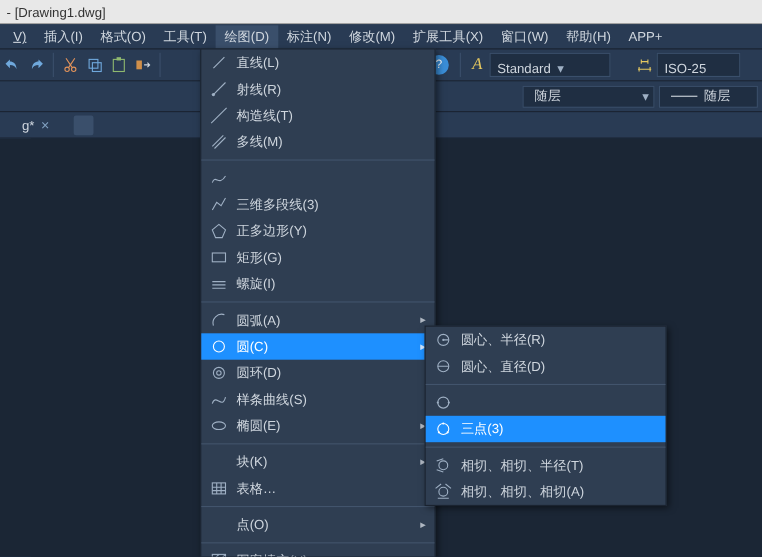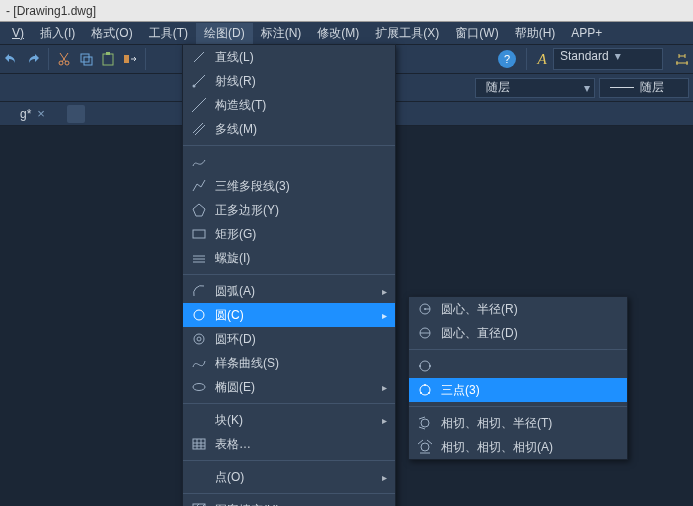--- a/index.html
+++ b/index.html
@@ -7,36 +7,36 @@
 .titlebar{height:22px;background:#e8e8e8;color:#333;line-height:22px;padding-left:6px;border-bottom:1px solid #999}
 .menubar{height:22px;background:#293b54;color:#cfd6de;display:flex;align-items:center;padding-left:4px}
 .menubar .mitem{padding:2px 8px;cursor:pointer;white-space:nowrap}
 .menubar .mitem.open{background:#3a4f6b}
 .toolbar{height:30px;background:#293b54;display:flex;align-items:center;border-top:1px solid #1a2330;border-bottom:1px solid #1a2330}
 .tb-sep{width:1px;height:22px;background:#3a4f6b;margin:0 4px}
 .tb-btn{width:22px;height:22px;display:flex;align-items:center;justify-content:center;cursor:pointer;color:#9fb0c4}
 .tb-btn svg{width:16px;height:16px}
 .tb-spacer{flex:1}
 .help-q{width:18px;height:18px;border-radius:9px;background:#3a8ed8;color:#fff;font-size:11px;display:flex;align-items:center;justify-content:center;margin-right:6px}
-.style-box{height:22px;background:#1f2e42;border:1px solid #3a4f6b;color:#cfd6de;display:flex;align-items:flex-start;padding:0 6px;margin-right:8px}
+.style-box{height:22px;background:#1f2e42;border:1px solid #3a4f6b;color:#cfd6de;display:flex;align-items:flex-end;padding:0 6px;margin-right:20px}
 .style-box .caret{margin-left:6px;color:#9fb0c4}
 .layerbar{height:28px;background:#293b54;display:flex;align-items:center;justify-content:flex-end;border-bottom:1px solid #1a2330;padding-right:4px}
 .layer-pill{height:20px;background:#1f2e42;border:1px solid #3a4f6b;color:#cfd6de;display:flex;align-items:center;padding:0 18px 0 10px;margin-left:4px;position:relative}
 .layer-pill.line::before{content:"";width:24px;height:1px;background:#cfd6de;margin-right:6px}
 .layer-pill .caret{position:absolute;right:4px;color:#9fb0c4}
 .tabbar{height:24px;background:#293b54;display:flex;align-items:center;padding-left:6px;border-bottom:1px solid #1a2330}
 .tab{height:22px;padding:0 14px;color:#cfd6de;display:flex;align-items:center;gap:6px}
 .tab .x{color:#80a0c0;font-size:13px}
 .tab-icon{width:18px;height:18px;background:#3a4f6b;border-radius:2px;margin-left:8px}
 .canvas{position:absolute;left:0;right:0;top:126px;bottom:0;background:#1b2635}
 .left-tools{position:absolute;left:0;top:126px;width:28px;bottom:0;background:#293b54}
 
 .dmenu{position:absolute;background:#2f3e52;border:1px solid #1a2330;box-shadow:2px 2px 6px rgba(0,0,0,.5);color:#cfd6de}
 .dmenu.main{left:182px;top:44px;width:214px}
-.dmenu.sub{left:408px;top:296px;width:220px}
+.dmenu.sub{left:386px;top:296px;width:220px}
 .drow{height:24px;display:flex;align-items:center;position:relative;cursor:pointer}
 .drow.hi{background:#1e90ff;color:#fff}
 .drow .ic{width:32px;display:flex;align-items:center;justify-content:center}
 .drow .ic svg{width:16px;height:16px}
 .drow .lb{flex:1;padding-right:8px}
 .drow .ar{position:absolute;right:8px;font-size:10px;opacity:.8}
 .dsep{height:1px;background:#42546c;margin:4px 0}
 u{text-decoration:underline}
 
 .ico-A{font-style:italic;font-family:Georgia,serif;font-size:15px}
@@ -104,20 +104,23 @@
     </div>
   <div class="style-box" style="width:110px">
       <span>Standard</span>
       <span class="caret">▾</span>
     </div>
   <div class="tb-btn">
       <svg viewBox="0 0 16 16">
         <path d="M2 12h12M3 10v4m10-4v4M5 5h6m-6-2v4m6-4v4" stroke="#e4c760" fill="none"></path>
       </svg>
     </div>
+  <div class="style-box" style="width:76px">
+      <span>ISO-25</span>
+    </div>
 </div>
 
 <div class="layerbar">
   <div class="layer-pill" style="width:120px">
       <span>随层</span>
       <span class="caret">▾</span>
     </div>
   <div class="layer-pill line" style="width:90px">
       <span>随层</span>
     </div>

